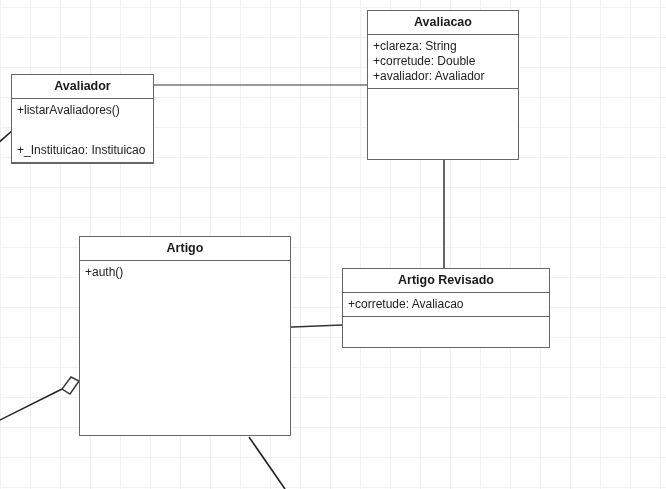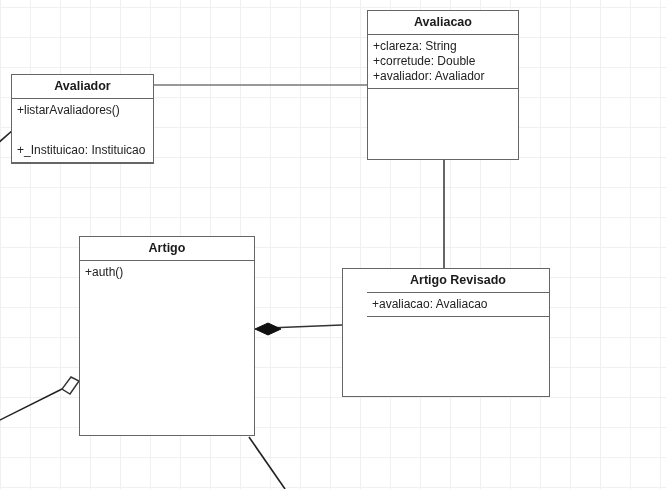--- a/index.html
+++ b/index.html
@@ -100,27 +100,27 @@
 
   <div class="uml-class flexbox" style="left:367px; top:10px; width:152px; height:150px;">
     <div class="uml-title">Avaliacao</div>
     <div class="uml-compartment divided">
       <div class="uml-row">+clareza: String</div>
       <div class="uml-row">+corretude: Double</div>
       <div class="uml-row">+avaliador: Avaliador</div>
     </div>
   </div>
 
-  <div class="uml-class flexbox" style="left:79px; top:236px; width:176px; height:200px;">
+  <div class="uml-class flexbox" style="left:79px; top:236px; width:212px; height:200px;">
     <div class="uml-title">Artigo</div>
     <div class="uml-compartment uml-spacer">
       <div class="uml-row">+auth()</div>
     </div>
   </div>
 
-  <div class="uml-class flexbox" style="left:342px; top:268px; width:208px; height:129px;padding-left:24px;">
+  <div class="uml-class flexbox" style="left:342px; top:268px; width:208px; height:80px;">
     <div class="uml-title">Artigo Revisado</div>
     <div class="uml-compartment divided">
-      <div class="uml-row">+avaliacao: Avaliacao</div>
+      <div class="uml-row">+corretude: Avaliacao</div>
     </div>
   </div>
 
 </div>
 
 </body></html>

